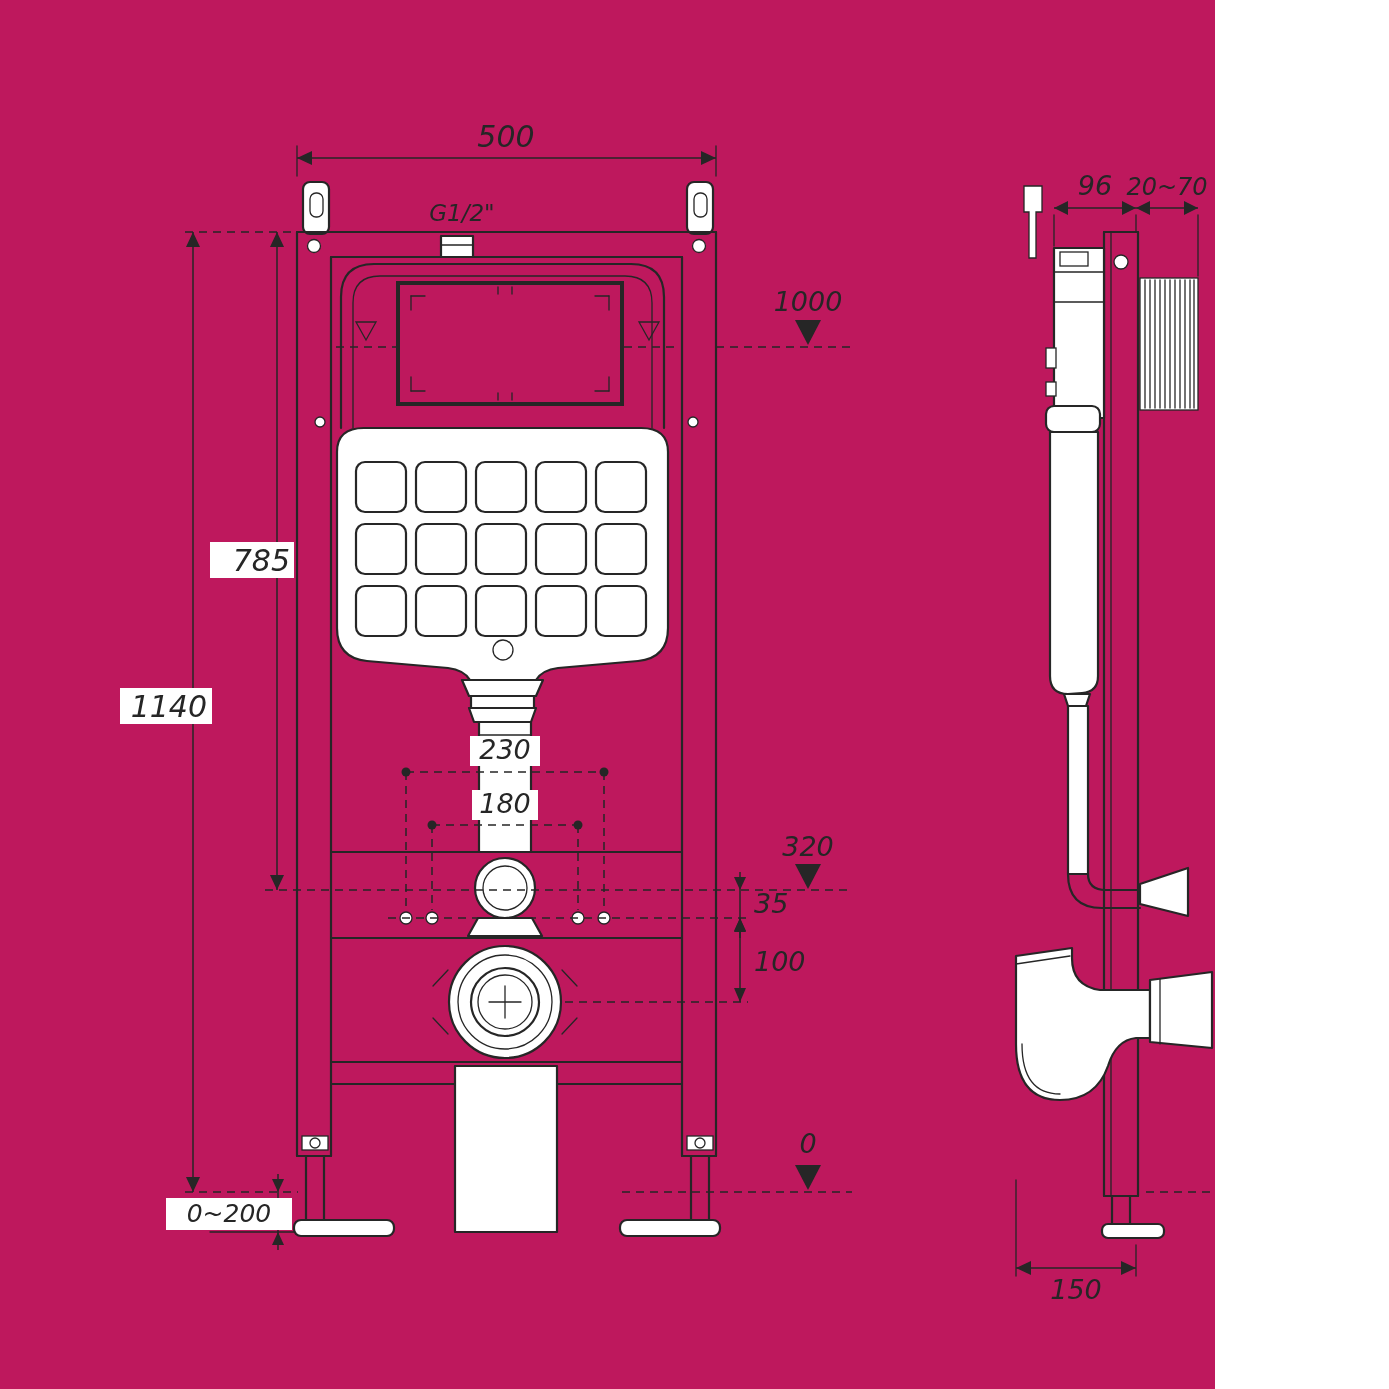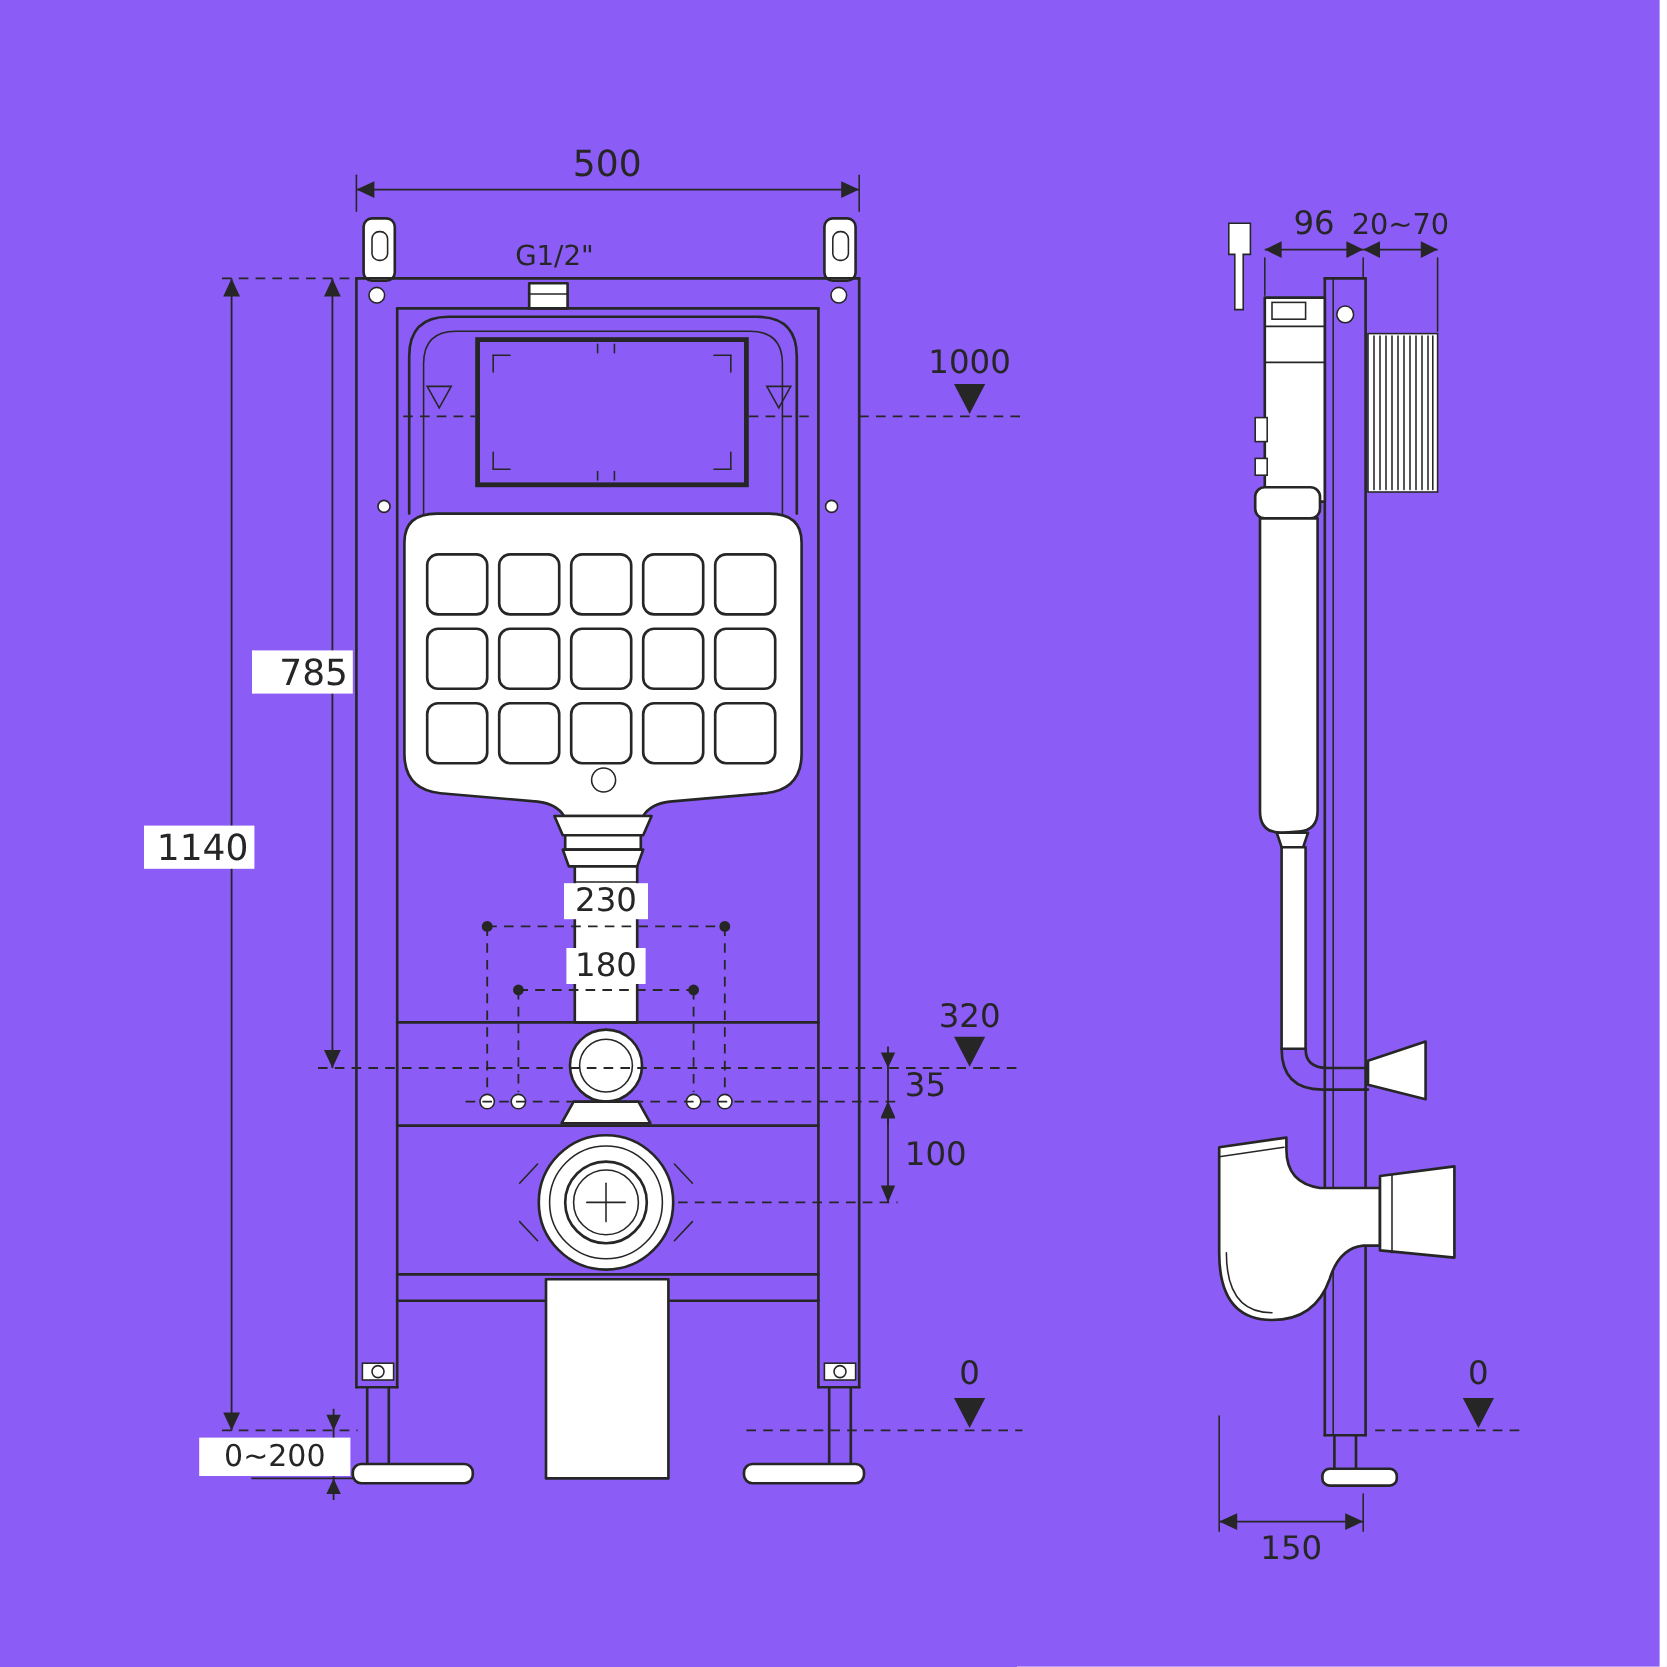--- a/index.html
+++ b/index.html
@@ -1,16 +1,16 @@
 <!DOCTYPE html>
 <html><head>
 <meta charset="utf-8">
 <style>
   html,body{margin:0;padding:0;background:#ffffff;}
-  .canvas{width:1383px;height:1389px;background:#8b5cf6;position:relative;overflow:hidden;}
+  .canvas{width:1215px;height:1389px;background:#be185d;position:relative;overflow:hidden;font-style:italic;}
   svg{display:block;}
   svg .o  { fill:none;   stroke:#262626; stroke-width:2.2; stroke-linecap:round; stroke-linejoin:round; }
   svg .w  { fill:#ffffff;stroke:#262626; stroke-width:2.2; stroke-linejoin:round; }
   svg .t  { fill:none;   stroke:#262626; stroke-width:1.3; stroke-linecap:round; }
   svg .wt { fill:#ffffff;stroke:#262626; stroke-width:1.3; }
   svg .th { fill:none;   stroke:#262626; stroke-width:4;   stroke-linejoin:miter; }
   svg .d  { fill:none;   stroke:#262626; stroke-width:1.5; stroke-dasharray:8 6; }
   svg .dim{ fill:none;   stroke:#262626; stroke-width:1.5; }
   svg .tri{ fill:#262626; stroke:none; }
   svg .dot{ fill:#262626; stroke:none; }

